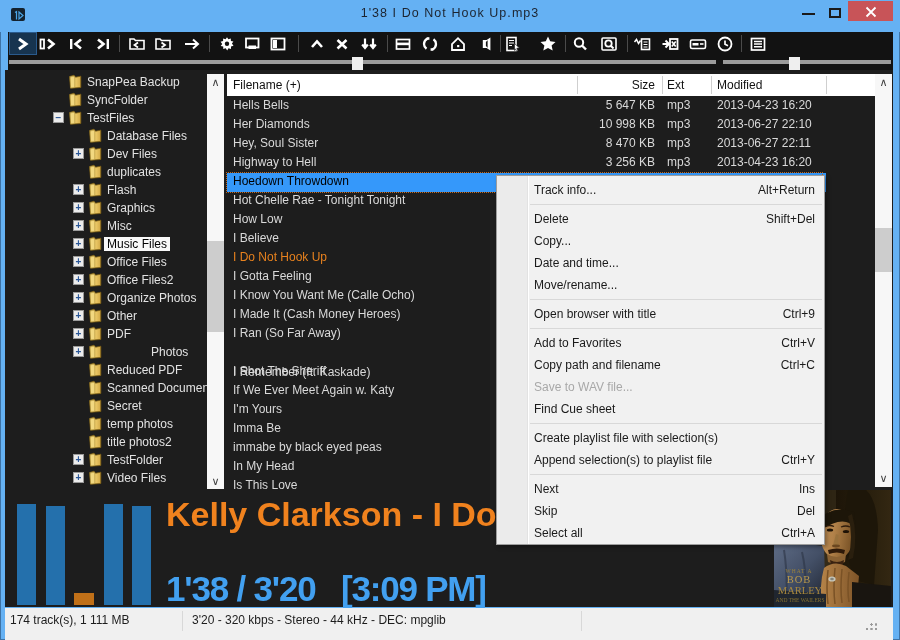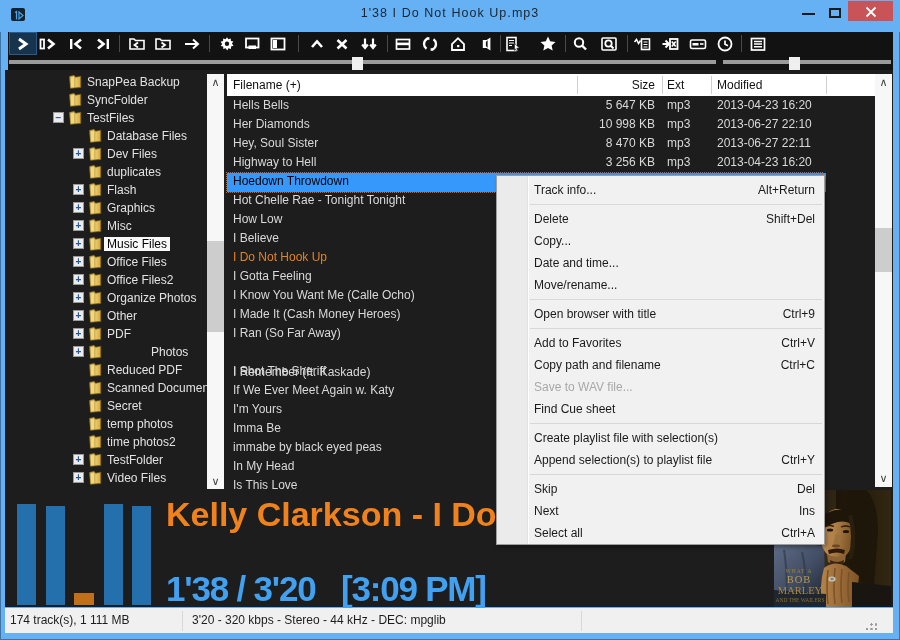--- a/index.html
+++ b/index.html
@@ -38,21 +38,21 @@
   .lhead{position:absolute;left:222px;top:4px;width:649px;height:22px;background:#ffffff;color:#101010;font-size:12px;}
   .lhead .hsep{position:absolute;top:2px;width:1px;height:18px;background:#cfcfcf;}
   .lrow{position:absolute;left:222px;height:19px;line-height:19px;font-size:12px;color:#d9d9d9;white-space:nowrap;}
   .sel{position:absolute;left:222px;top:103px;width:599px;height:19px;background:#3598fa;}
   .focusrect{position:absolute;left:221px;top:102px;width:595px;height:19px;border:1px dotted #c06820;}
   
   .bigorange{position:absolute;left:166px;top:495px;font-size:34px;font-weight:bold;color:#f0821e;white-space:nowrap;letter-spacing:0px;}
   .bigblue{position:absolute;left:166px;top:569px;font-size:35px;font-weight:bold;color:#42a0f0;white-space:nowrap;letter-spacing:-1.2px;}
   .bar{position:absolute;background:#2470ac;}
   
-  .status{position:absolute;left:5px;top:608px;width:888px;height:25px;background:#f0f0f0;color:#1d1d1d;font-size:12px;line-height:25px;}
+  .status{position:absolute;left:5px;top:608px;width:888px;height:32px;background:#f0f0f0;color:#1d1d1d;font-size:12px;line-height:25px;}
   .ssep{position:absolute;top:3px;width:1px;height:20px;background:#d8d8d8;}
   
   .menu{position:absolute;left:496px;top:175px;width:327px;background:#f1f1f1;border:1px solid #9d9d9d;box-shadow:2px 2px 4px rgba(0,0,0,0.35);padding:3px 0 0 0;}
   .menu .gut{position:absolute;left:30px;top:0;bottom:0;width:1px;background:#e2e2e2;border-right:1px solid #fff;}
   .mi{position:relative;height:22px;line-height:22px;font-size:12px;color:#1a1a1a;padding-left:37px;}
   .mi .sc{position:absolute;right:9px;top:0;}
   .mi.dis{color:#a8a8a8;}
   .msep{height:0;border-top:1px solid #d8d8d8;margin:3px 2px 3px 33px;}
 </style>
 </head>
@@ -527,21 +527,21 @@
           <defs>
             <linearGradient id="fg21" x1="0" y1="0" x2="1" y2="0">
               <stop offset="0" stop-color="#f8eba8"></stop>
               <stop offset="0.55" stop-color="#ecc968"></stop>
               <stop offset="1" stop-color="#d2a845"></stop>
             </linearGradient>
           </defs>
           <path d="M1.5 2.5 L6 1.2 L7.5 3.2 L12.8 2.2 L12.8 13.5 L2.5 14.2 Z" fill="url(#fg21)" stroke="#7a5c10" stroke-width="0.8"></path>
           <path d="M2.2 3.0 L5.8 2.0 L6.8 3.8 L6.8 13.6 L2.6 13.9 Z" fill="#f2d880" stroke="#9a7a20" stroke-width="0.5"></path>
         </svg>
-        <div class="trow" style="left:102px;top:363px;">time photos2</div>
+        <div class="trow" style="left:102px;top:363px;">title photos2</div>
       </div>
     <div>
         <div class="pbox" style="left:68px;top:384px;">
           <span>+</span>
         </div>
         <svg class="fold" style="left:83px;top:382px;" width="14" height="15" viewBox="0 0 14 15">
           <defs>
             <linearGradient id="fg22" x1="0" y1="0" x2="1" y2="0">
               <stop offset="0" stop-color="#f8eba8"></stop>
               <stop offset="0.55" stop-color="#ecc968"></stop>
@@ -755,17 +755,17 @@
     <div class="mi">Open browser with title<span class="sc">Ctrl+9</span></div>
     <div class="msep"></div>
     <div class="mi">Add to Favorites<span class="sc">Ctrl+V</span></div>
     <div class="mi">Copy path and filename<span class="sc">Ctrl+C</span></div>
     <div class="mi dis">Save to WAV file...</div>
     <div class="mi">Find Cue sheet</div>
     <div class="msep"></div>
     <div class="mi">Create playlist file with selection(s)</div>
     <div class="mi">Append selection(s) to playlist file<span class="sc">Ctrl+Y</span></div>
     <div class="msep"></div>
+    <div class="mi">Next<span class="sc">Ins</span></div>
     <div class="mi">Skip<span class="sc">Del</span></div>
-    <div class="mi">Next<span class="sc">Ins</span></div>
     <div class="mi">Select all<span class="sc">Ctrl+A</span></div>
   </div>
 </div>
 
 </body></html>

